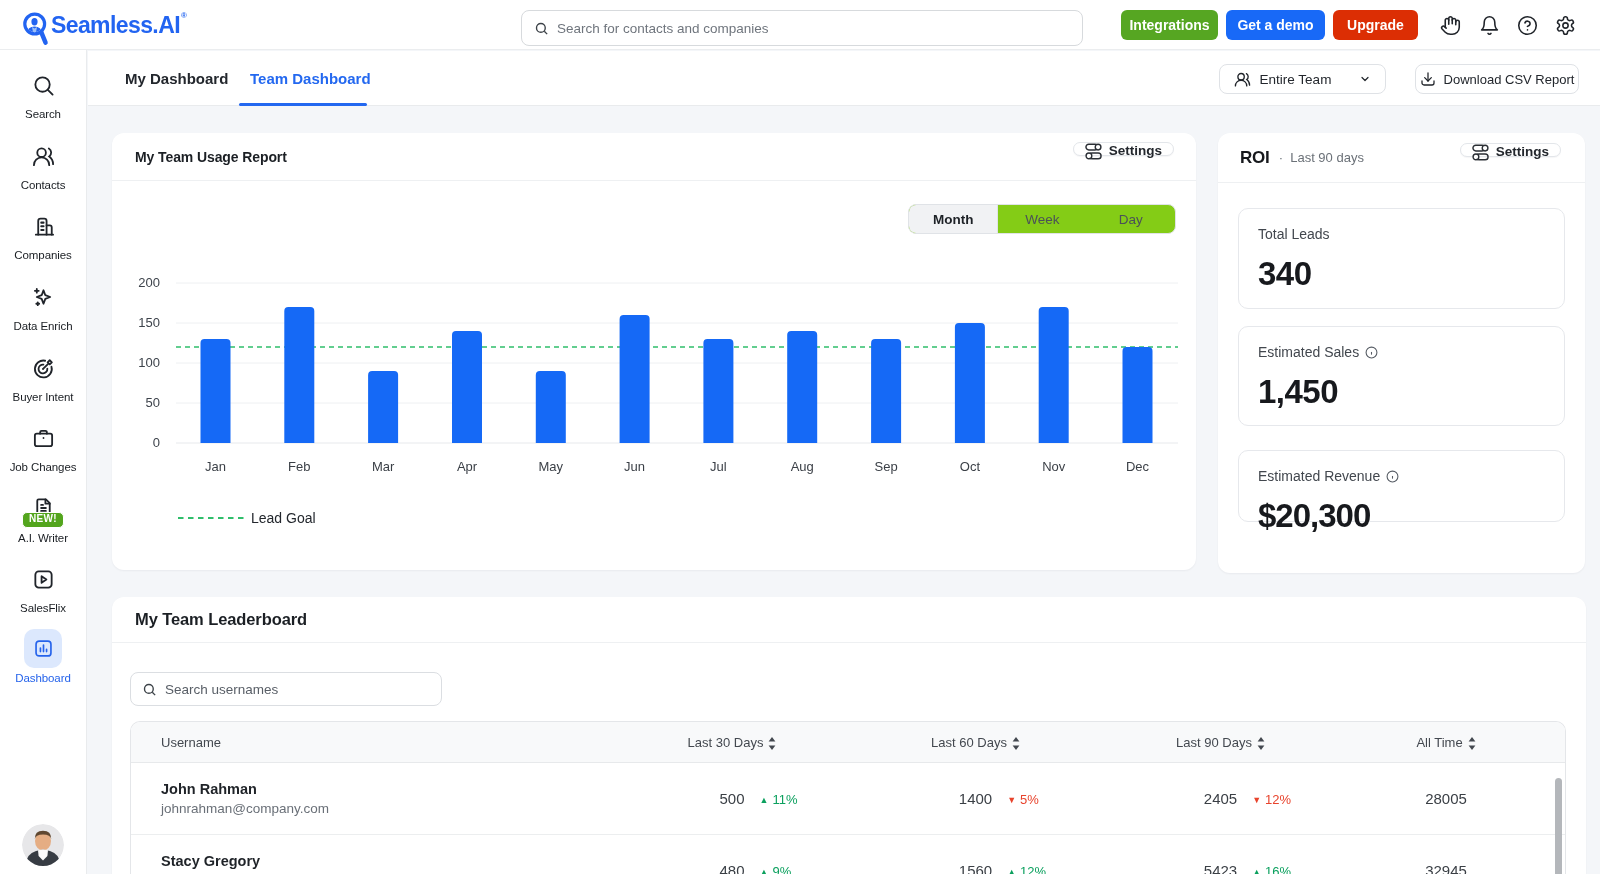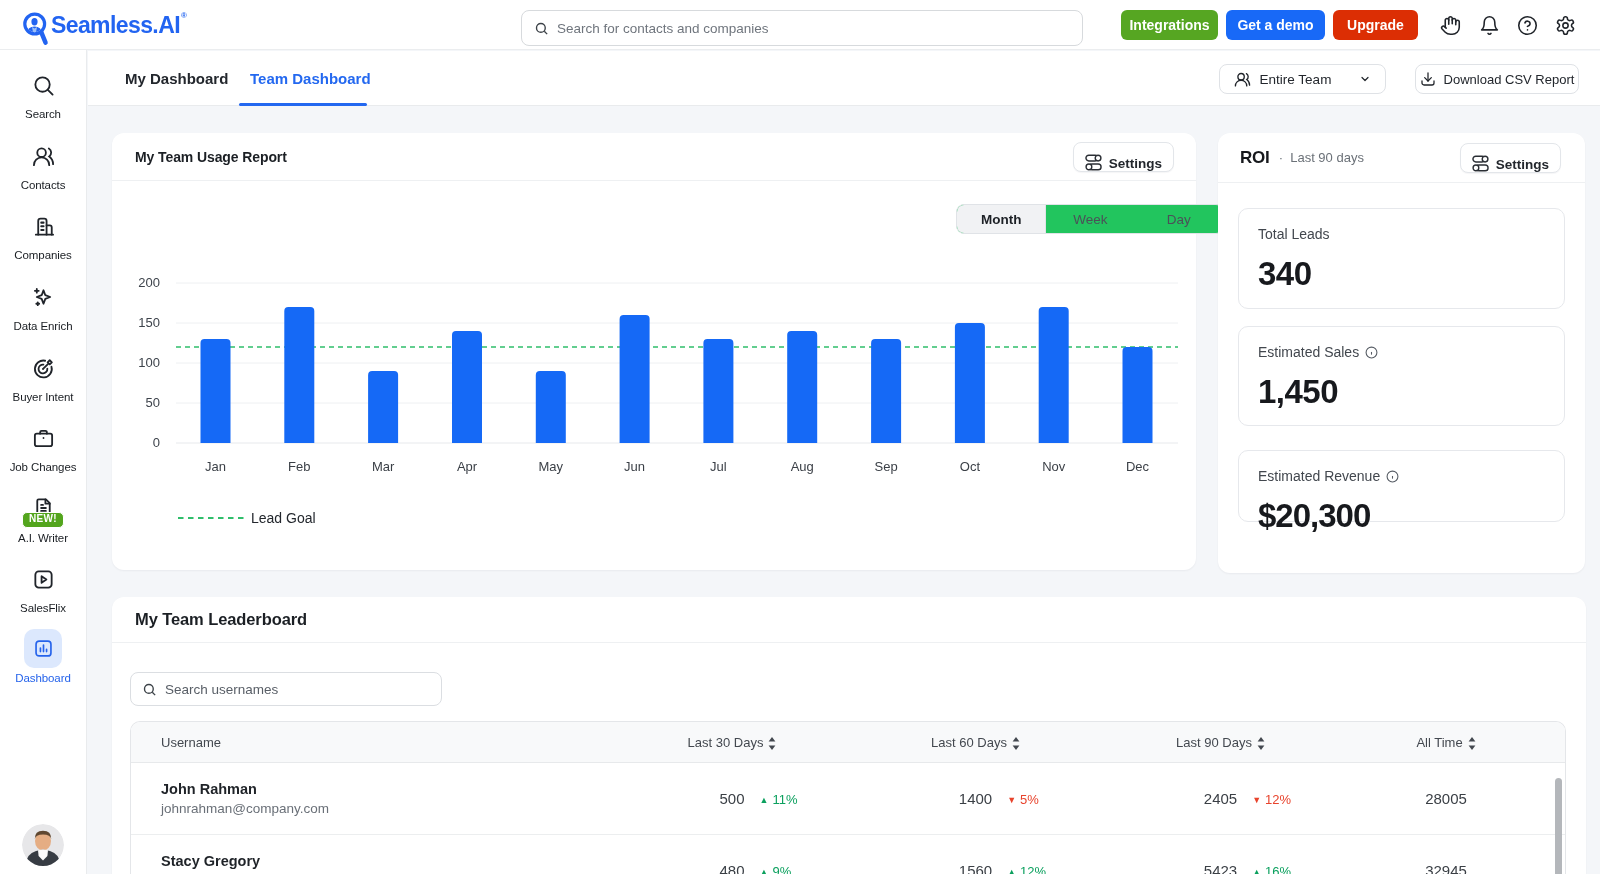--- a/index.html
+++ b/index.html
@@ -39,25 +39,25 @@
   #dlcsv { left:1327px; width:164px; font-weight:500; font-size:13px; }
 
   
   .card { position:absolute; background:#fff; border-radius:12px; box-shadow:0 1px 2px rgba(16,24,40,.05); }
   #usage { left:112px; top:133px; width:1084px; height:437px; }
   #roi { left:1218px; top:133px; width:367px; height:440px; }
   #leader { left:112px; top:597px; width:1474px; height:300px; border-bottom-left-radius:0; border-bottom-right-radius:0;}
   .cardhead { border-bottom:1px solid #eef0f2; position:relative; }
   .ctitle { font-size:14px; font-weight:bold; color:#1b1f24; letter-spacing:-0.1px;}
 
-  .setbtn { position:absolute; height:30px; width:101px; border:1px solid #e3e6ea; border-radius:8px; background:#fff; display:flex; align-items:flex-end; justify-content:center; font-size:13.5px; font-weight:bold; color:#23272d; box-shadow:0 1px 1px rgba(16,24,40,.04); }
+  .setbtn { position:absolute; height:14px; width:101px; border:1px solid #e3e6ea; border-radius:8px; background:#fff; display:flex; align-items:flex-start; justify-content:center; font-size:13.5px; font-weight:bold; color:#23272d; box-shadow:0 1px 1px rgba(16,24,40,.04); }
   .setbtn svg { margin-right:7px; }
 
   
-  #segc { position:absolute; left:844px; top:71px; width:268px; height:30px; border:1px solid #e0e3e7; border-radius:8px; background:#22c55e; display:flex; overflow:hidden; }
+  #segc { position:absolute; left:796px; top:71px; width:268px; height:30px; border:1px solid #e0e3e7; border-radius:8px; background:#84cc16; display:flex; overflow:hidden; }
   #segc .seg { flex:1; display:flex; align-items:center; justify-content:center; font-size:13.5px; color:#4b5158; }
   #segc .seg.on { background:#f1f2f4; border-right:1px solid #e0e3e7; font-weight:bold; color:#1d2126; }
 
   
   .roibox { position:absolute; left:20px; width:327px; border:1px solid #e6e8ec; border-radius:10px; background:#fff; padding:17px 19px; }
   .roibox .rlab { font-size:14px; color:#42474e; display:flex; align-items:center; }
   .roibox .rnum { font-size:33px; line-height:38px; font-weight:bold; color:#17191d; margin-top:13px; letter-spacing:-0.5px; }
   .roibox .rlab svg { margin-left:6px; }
 
   

